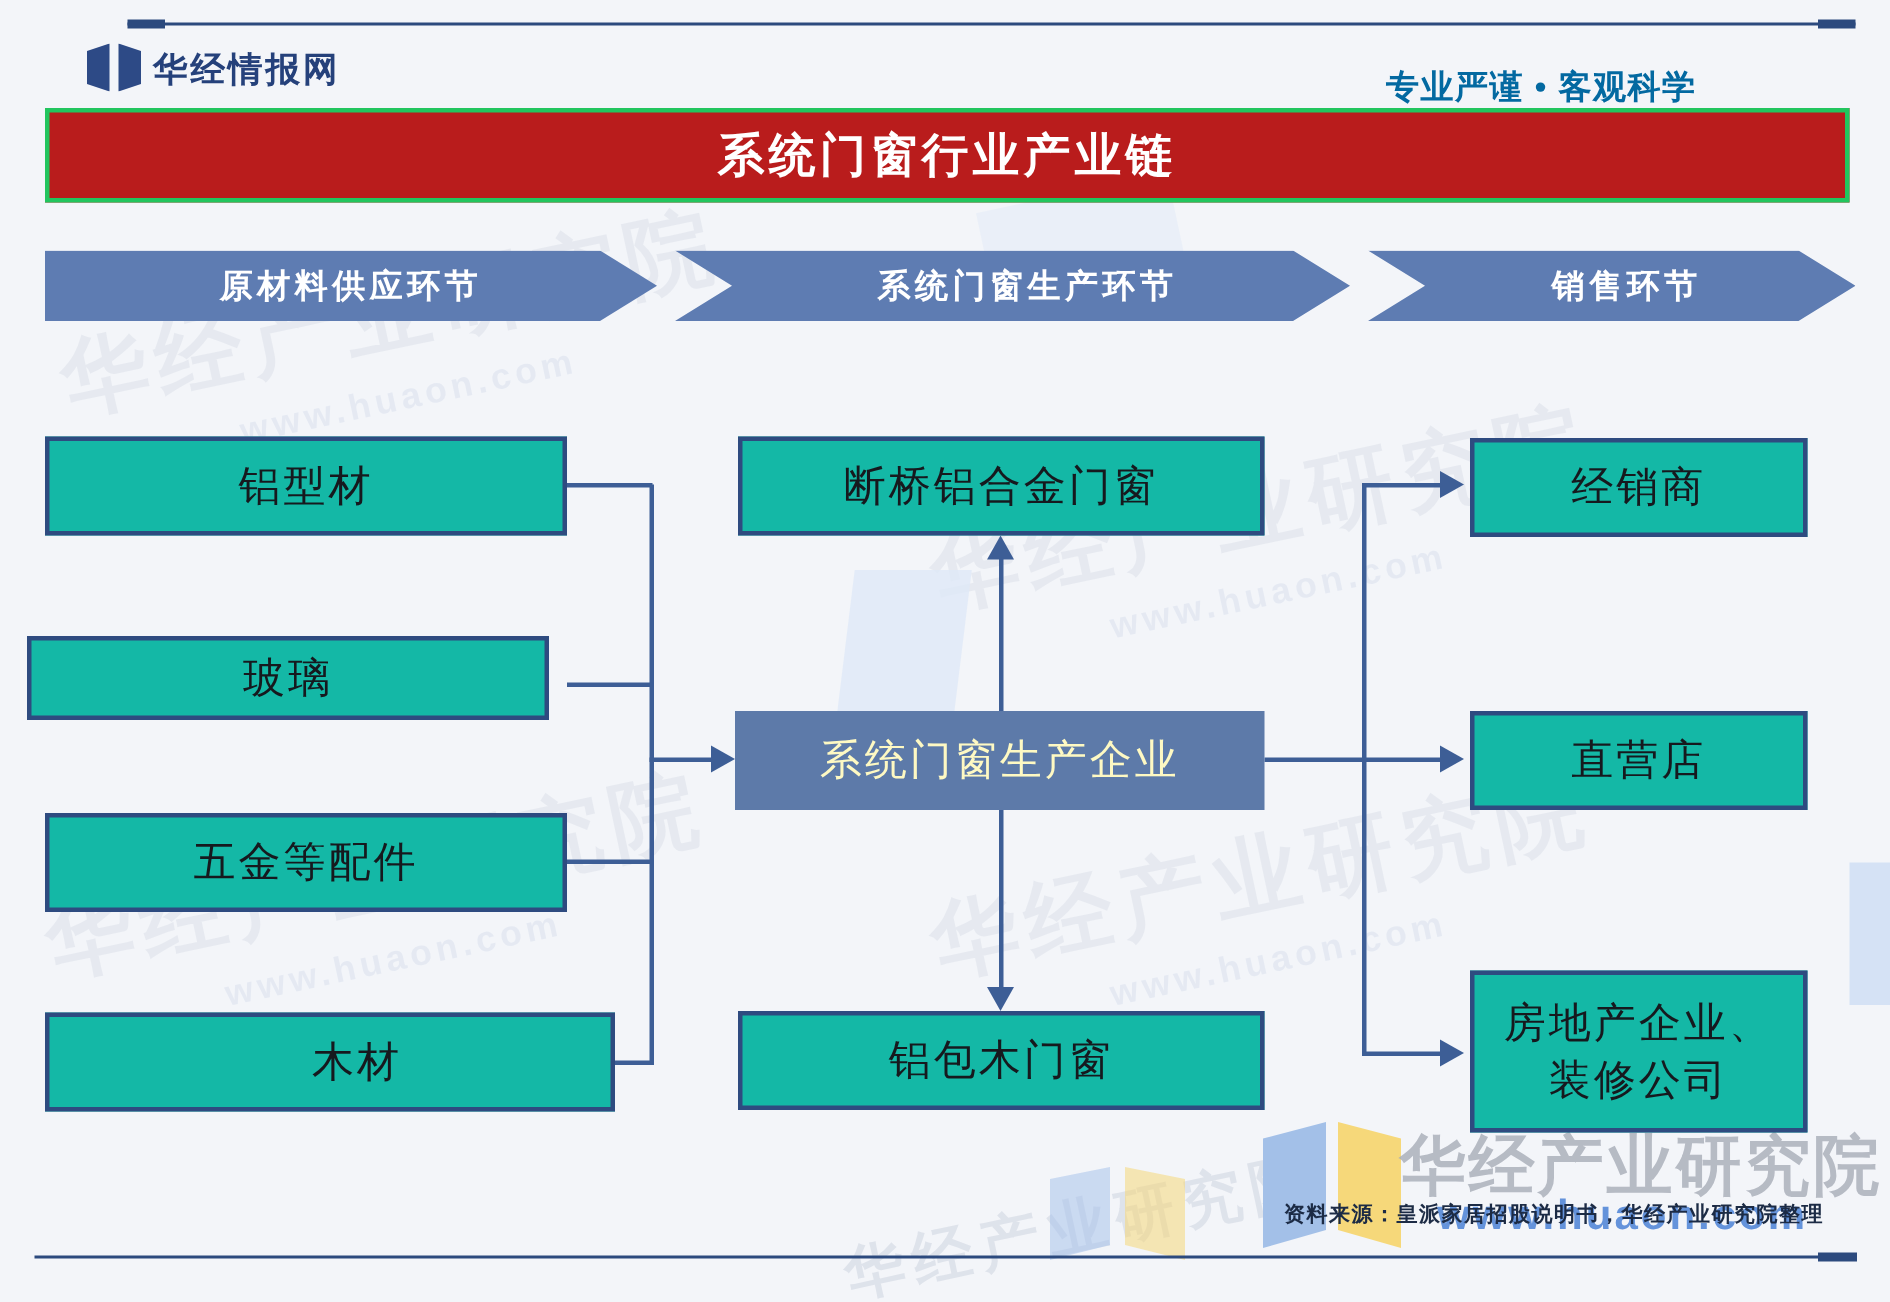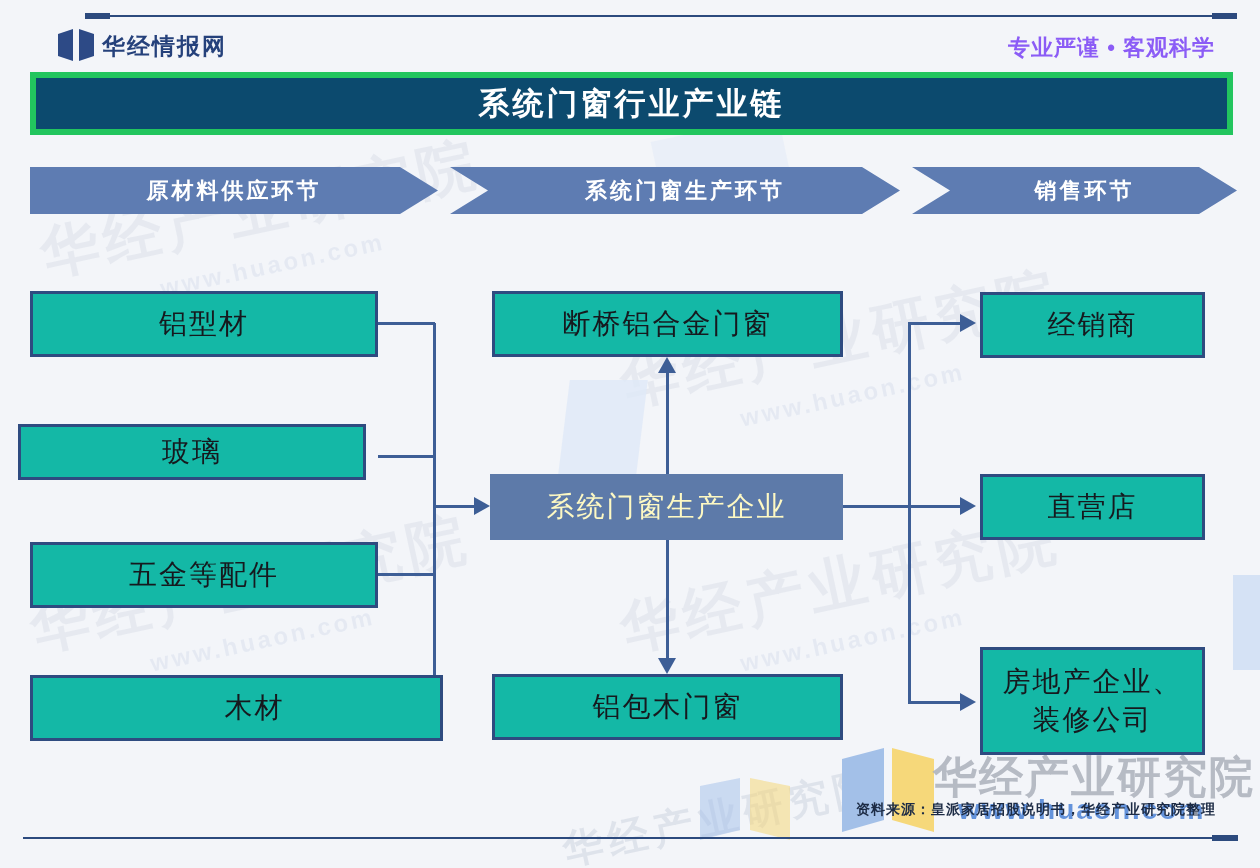--- a/index.html
+++ b/index.html
@@ -9,24 +9,24 @@
   
   .wm{position:absolute;z-index:0;transform:rotate(-12deg);color:#5c6e92;opacity:0.08;
       font-weight:bold;white-space:nowrap;pointer-events:none;text-align:center;}
   .wm .wm-big{font-size:58px;letter-spacing:6px;display:block;}
   .wm .wm-small{font-size:24px;letter-spacing:3px;display:block;margin-top:4px;color:#4a6cae;}
   .deco{position:absolute;z-index:0;pointer-events:none;}
 
   
   .rule{position:absolute;background:#2c4a7e;}
   .brand-text{position:absolute;left:102px;top:31px;font-size:23px;font-weight:bold;color:#25417b;letter-spacing:2px;}
-  .slogan{position:absolute;left:840px;top:33px;width:375px;text-align:right;font-size:22px;font-weight:bold;color:#8b5cf6;letter-spacing:1px;}
+  .slogan{position:absolute;left:840px;top:43px;width:375px;text-align:center;font-size:22px;font-weight:bold;color:#0369a1;letter-spacing:1px;}
 
-  .title-bar{position:absolute;left:30px;top:72px;width:1203px;height:63px;background:#0c4a6e;
-             border:6px solid #22c55e;box-sizing:border-box;display:flex;align-items:center;justify-content:center;z-index:2;}
+  .title-bar{position:absolute;left:30px;top:72px;width:1203px;height:63px;background:#b91c1c;
+             border:3px solid #22c55e;box-sizing:border-box;display:flex;align-items:center;justify-content:center;z-index:2;}
   .title-bar span{color:#ffffff;font-size:31px;font-weight:bold;letter-spacing:3px;}
 
   
   .banner{position:absolute;top:167px;height:47px;background:#5e7cb2;display:flex;align-items:center;justify-content:center;z-index:2;}
   .banner span{color:#ffffff;font-size:22px;letter-spacing:3px;font-weight:bold;}
   .banner.first{clip-path:polygon(0 0,calc(100% - 38px) 0,100% 50%,calc(100% - 38px) 100%,0 100%);}
   .banner.mid{clip-path:polygon(0 0,calc(100% - 38px) 0,100% 50%,calc(100% - 38px) 100%,0 100%,38px 50%);}
   .banner.mid span{margin-left:20px;}
 
   
@@ -109,21 +109,21 @@
 
   <div class="node" style="left:30px;top:291px;width:348px;height:66px;">
     <span>铝型材</span>
   </div>
   <div class="node" style="left:18px;top:424px;width:348px;height:56px;">
     <span>玻璃</span>
   </div>
   <div class="node" style="left:30px;top:542px;width:348px;height:66px;">
     <span>五金等配件</span>
   </div>
-  <div class="node" style="left:30px;top:675px;width:413px;height:66px;padding-left:36px;">
+  <div class="node" style="left:30px;top:675px;width:380px;height:66px;padding-left:36px;">
     <span>木材</span>
   </div>
 
   <div class="node" style="left:492px;top:291px;width:351px;height:66px;">
     <span>断桥铝合金门窗</span>
   </div>
   <div class="node filled" style="left:490px;top:474px;width:353px;height:66px;">
     <span>系统门窗生产企业</span>
   </div>
   <div class="node" style="left:492px;top:674px;width:351px;height:66px;">

